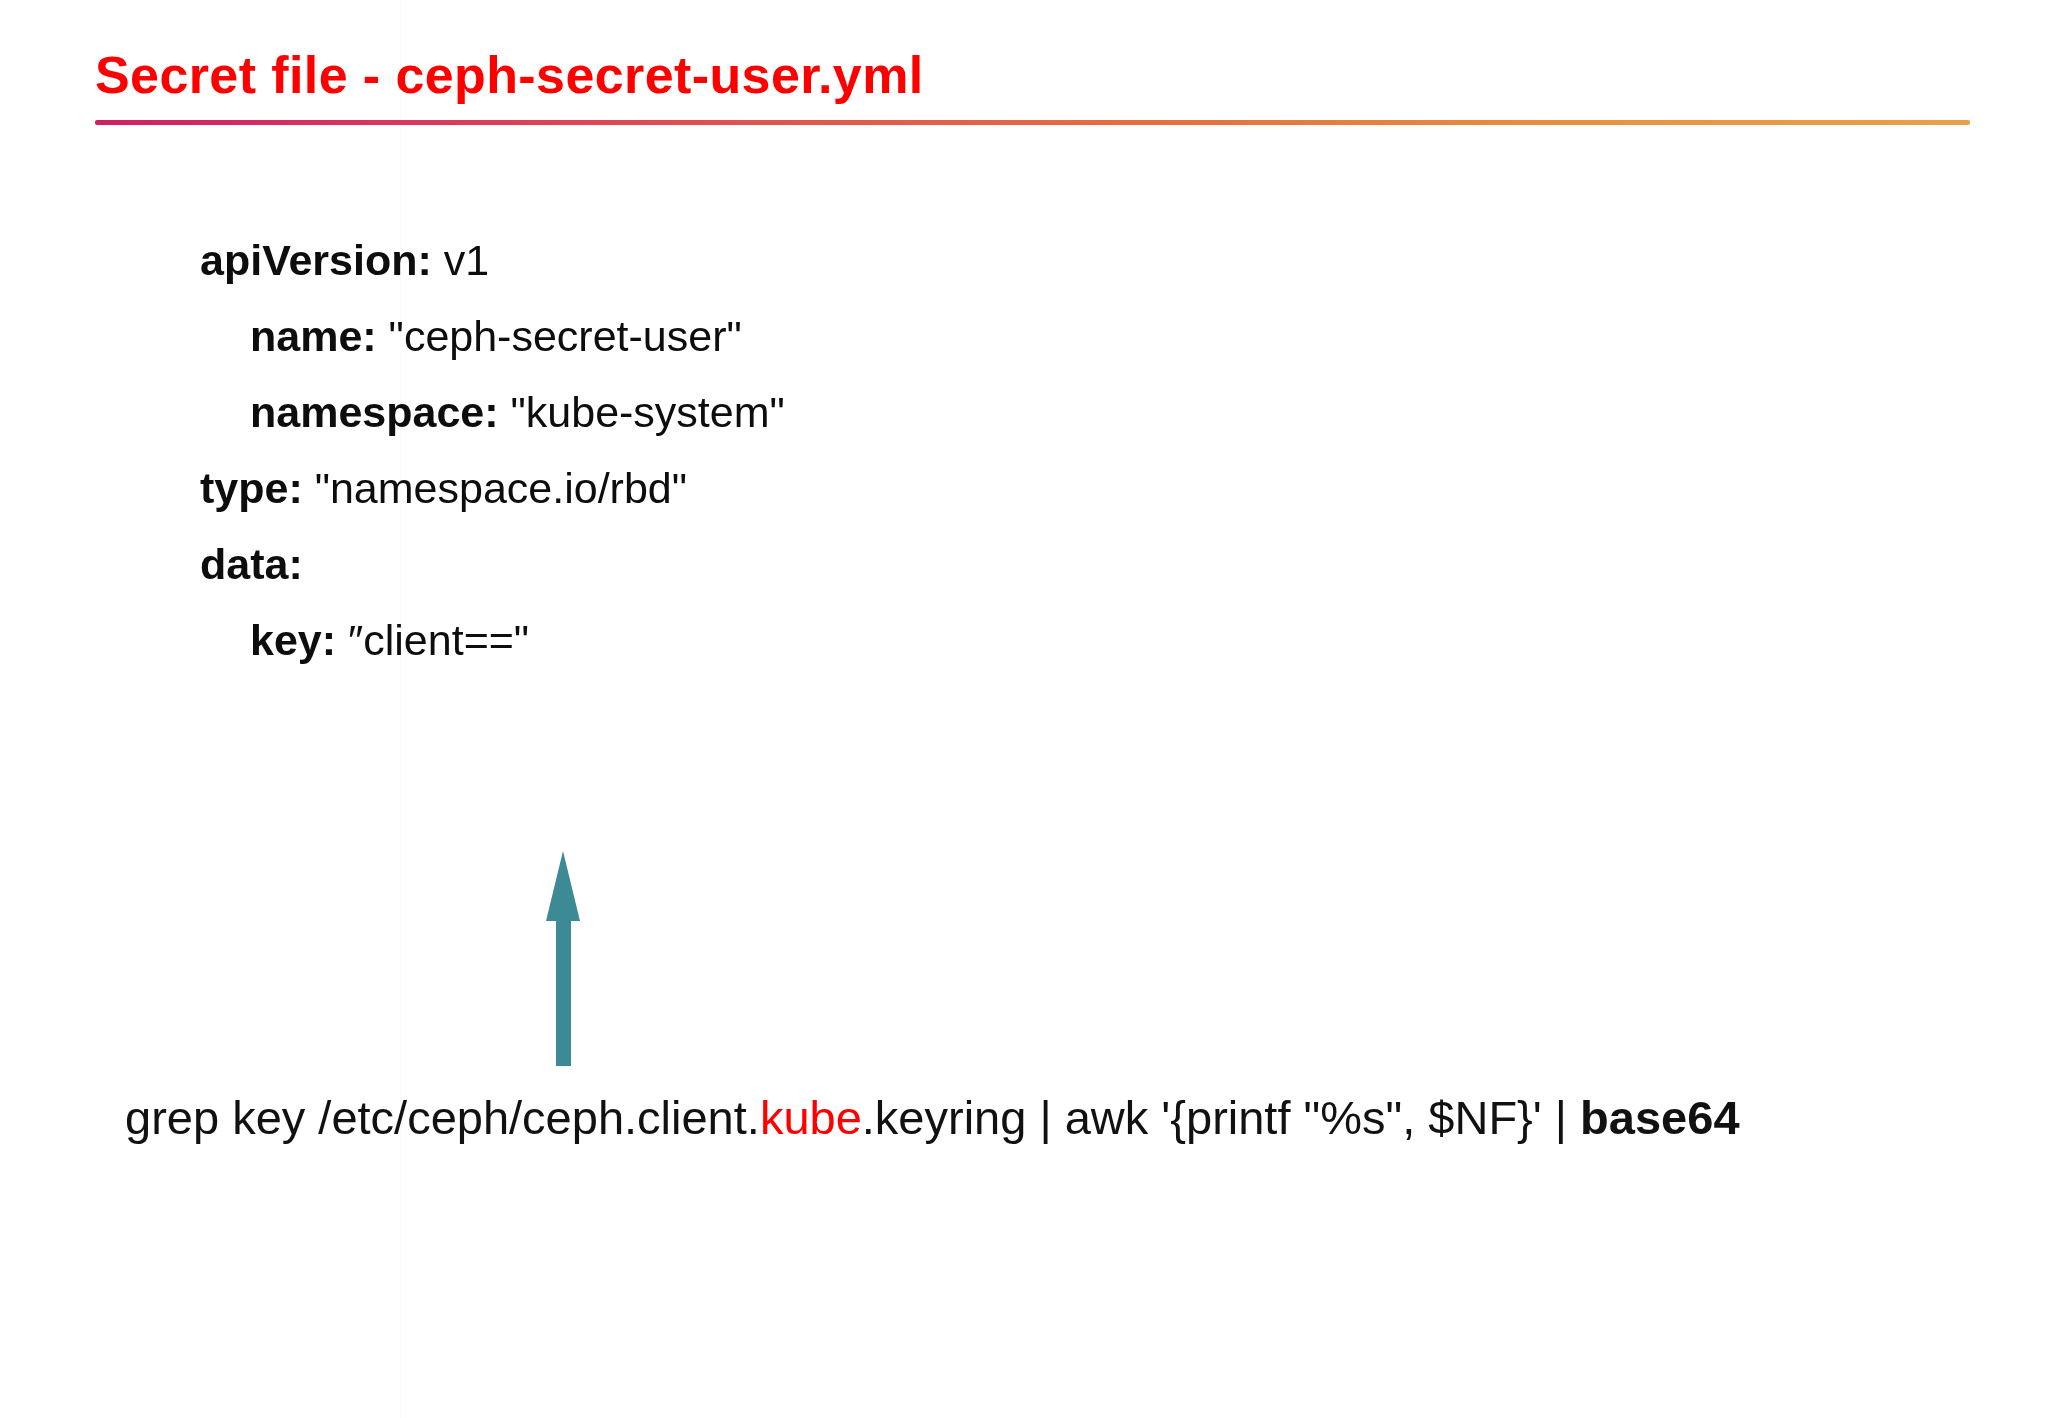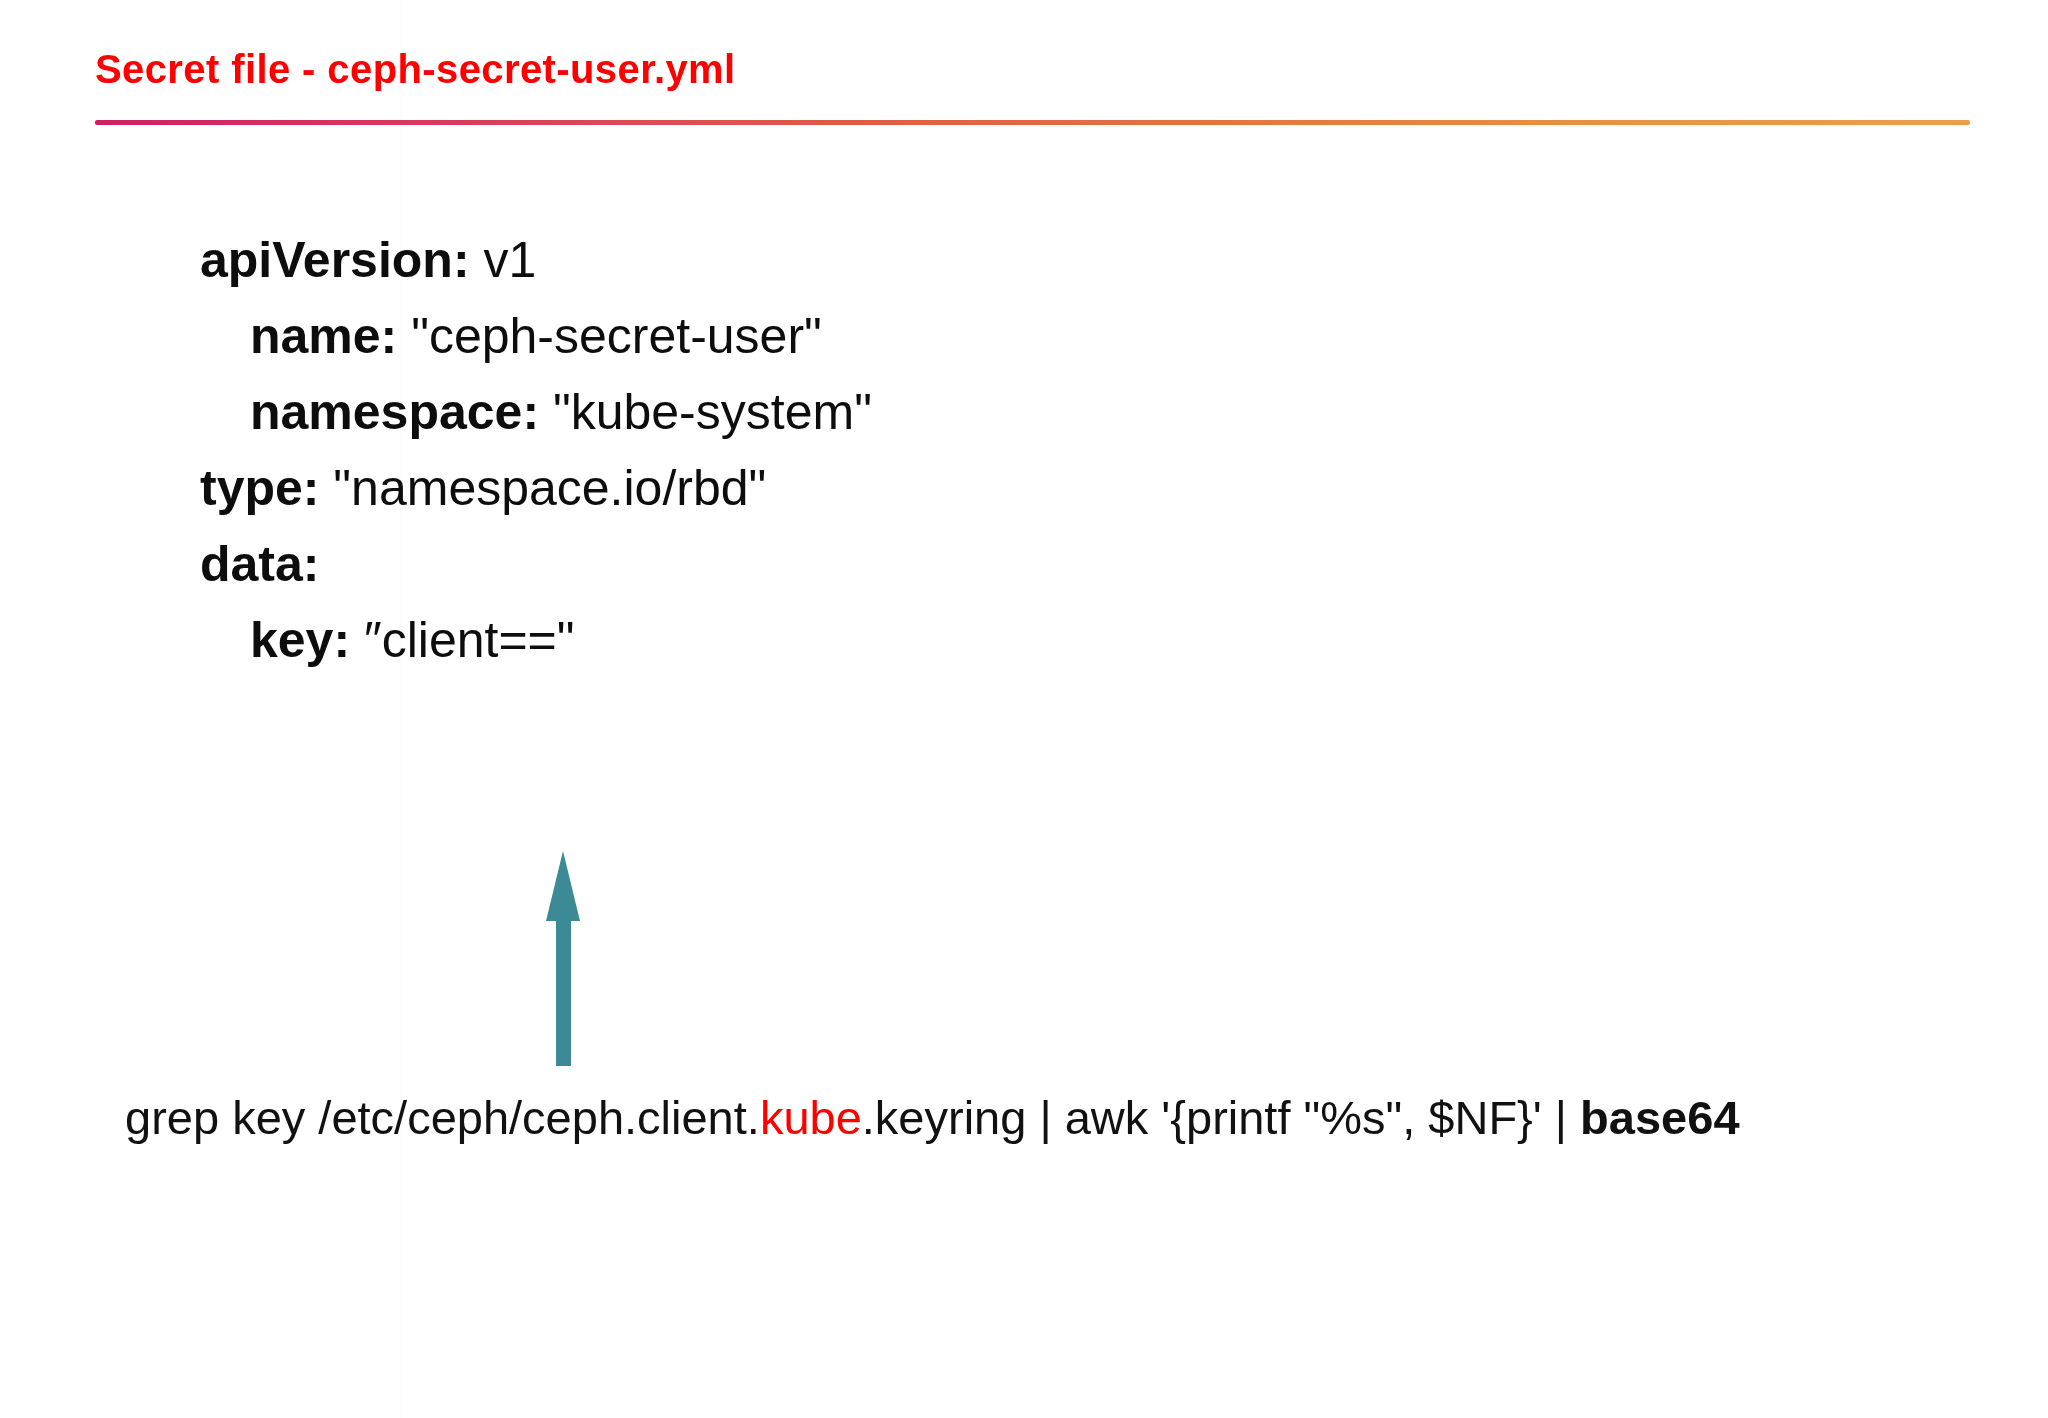--- a/index.html
+++ b/index.html
@@ -28,21 +28,21 @@
     background: #ffffff;
     border-right: 1px solid #fcfcfd;
     pointer-events: none;
   }
 
   
   .title {
     position: absolute;
     left: 95px;
     top: 46px;
-    font-size: 40px;
+    font-size: 52px;
     font-weight: bold;
     color: #ff0000;
     letter-spacing: 0.4px;
     white-space: nowrap;
     line-height: 1.15;
   }
 
   
   .title-rule {
     position: absolute;
@@ -58,21 +58,21 @@
                 #e4713f 58%,
                 #e89440 82%,
                 #eaa04a 100%);
   }
 
   
   .yaml {
     position: absolute;
     left: 200px;
     top: 222px;
-    font-size: 50px;
+    font-size: 43px;
     line-height: 76px;
     color: #0d0d0d;
     white-space: nowrap;
   }
   .yaml .line { height: 76px; }
   .yaml .line.indent { padding-left: 50px; }
   .yaml .k { font-weight: bold; }
   .yaml .v { font-weight: normal; }
   .yaml .v.bold { font-weight: normal; }
   .yaml .q { font-weight: normal; }

